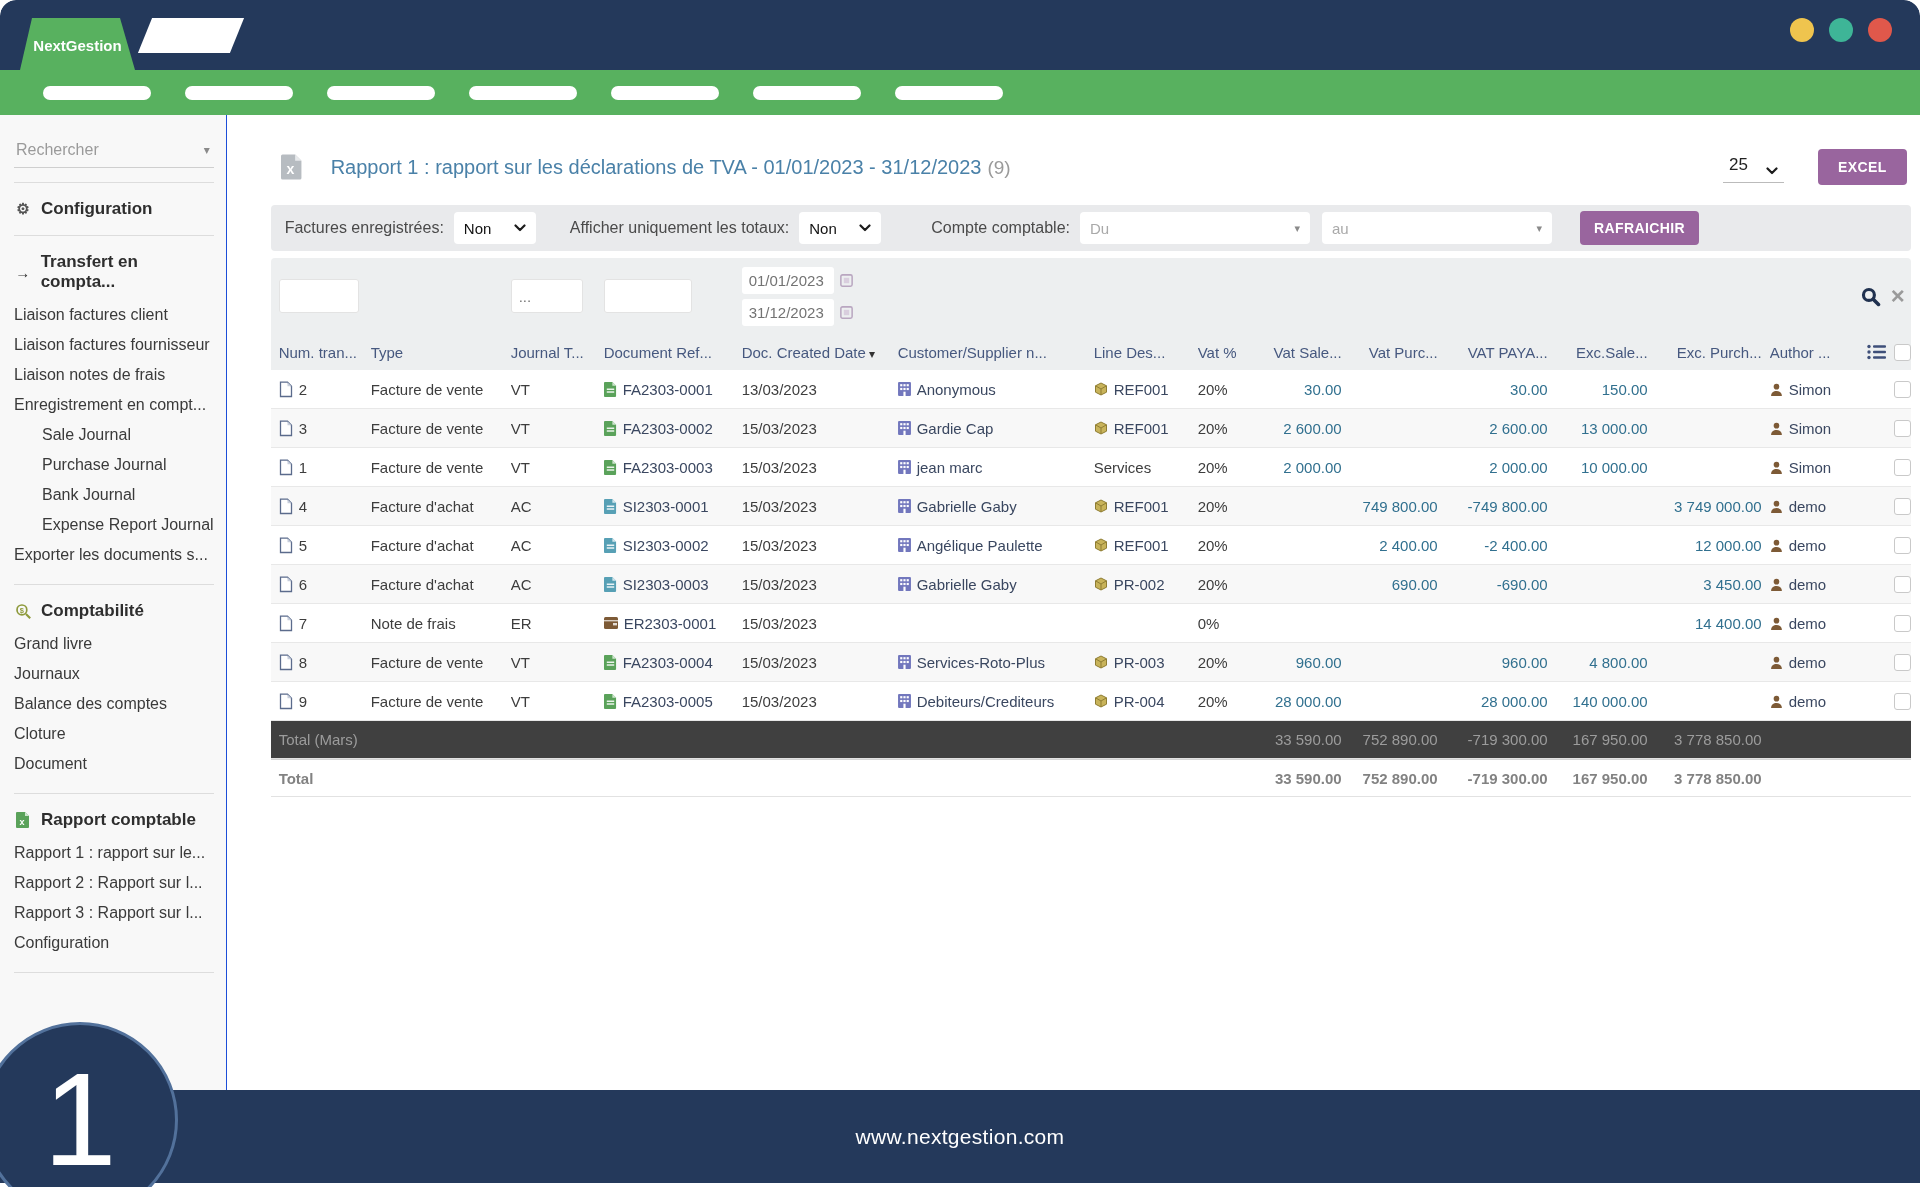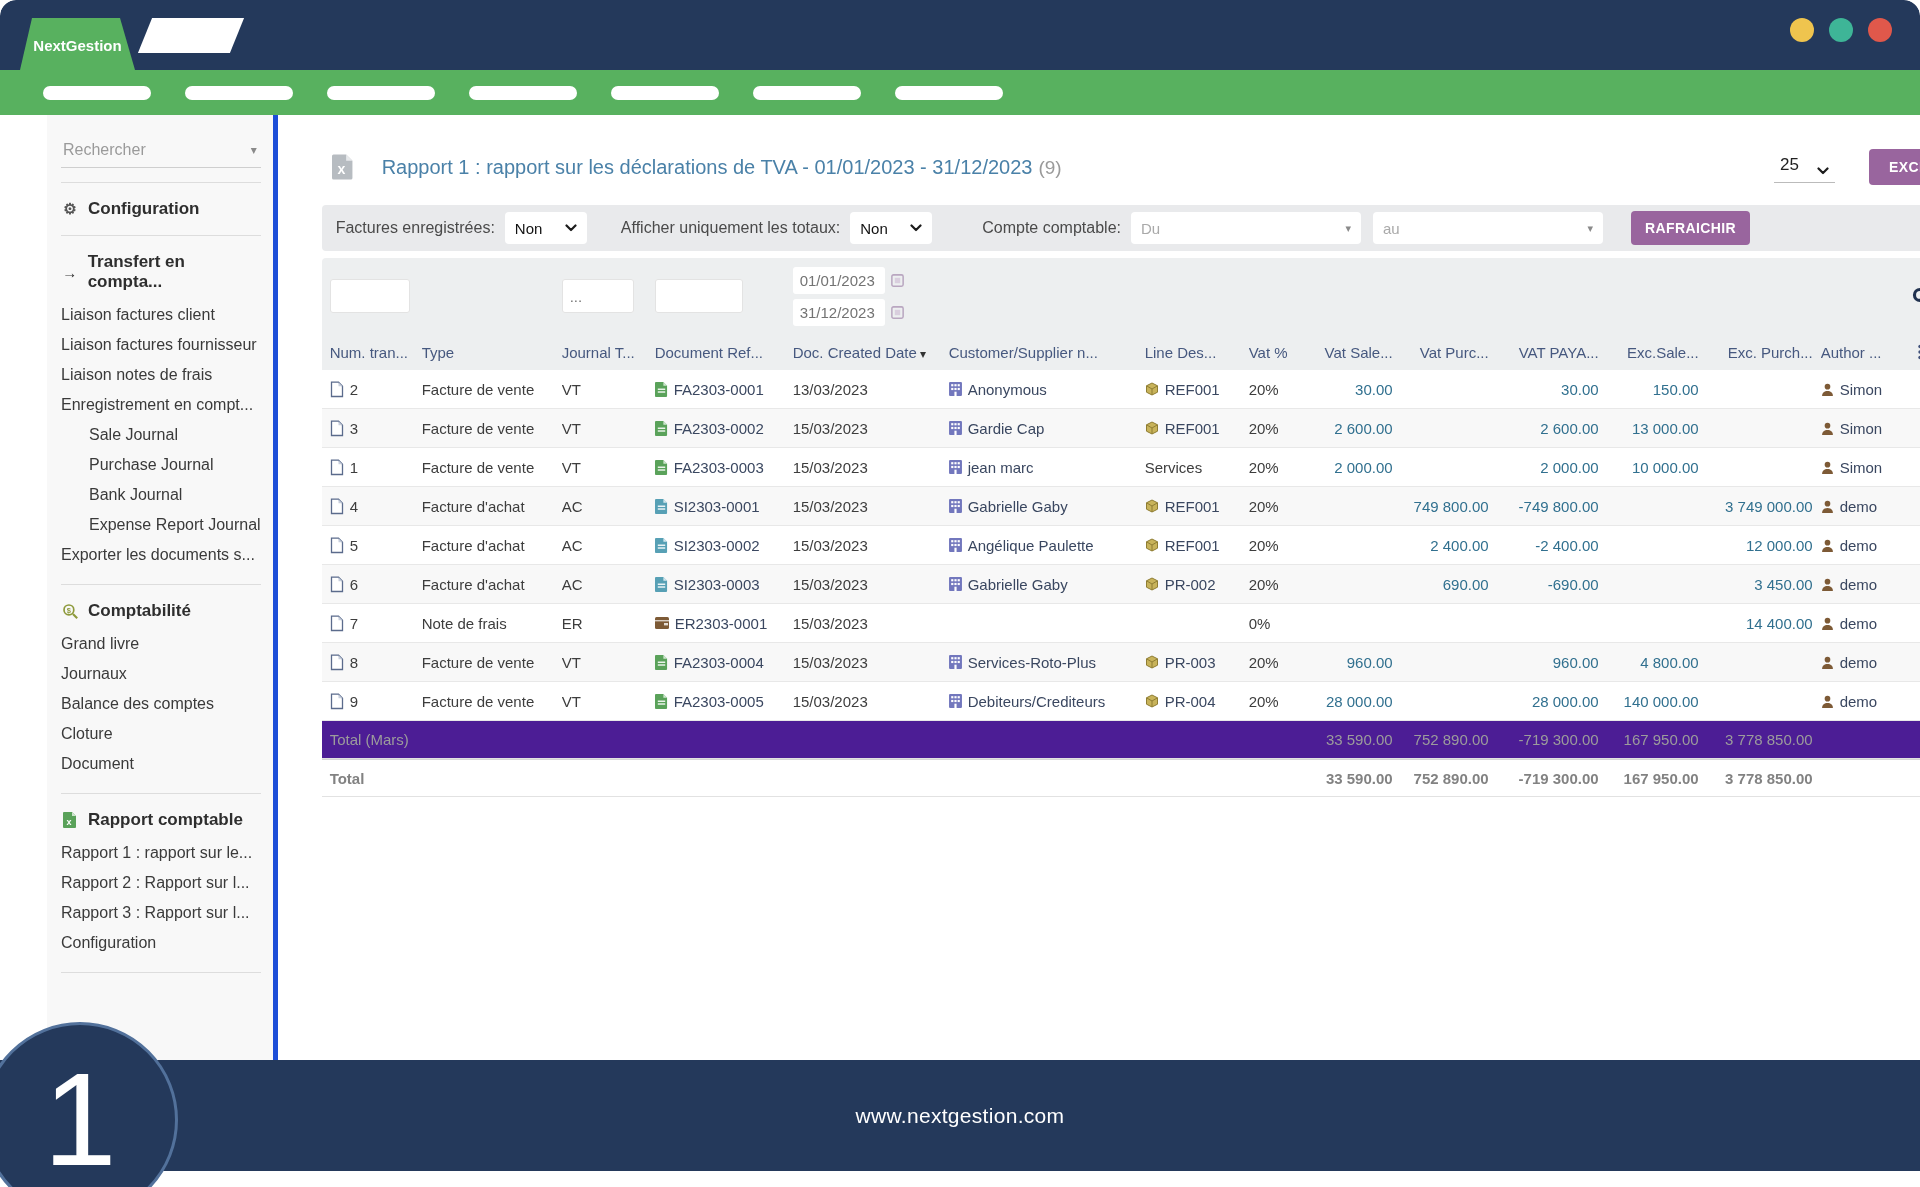--- a/index.html
+++ b/index.html
@@ -14,21 +14,21 @@
   .ghost-tab { position:absolute; left:145px; top:18px; width:92px; height:35px; background:#fff; transform:skewX(-22deg); }
   .traffic { position:absolute; top:18px; right:28px; display:flex; gap:15px; }
   .traffic .dot { width:24px; height:24px; border-radius:50%; }
 
   
   .navbar { height:45px; background:#58b15f; display:flex; align-items:center; padding-left:43px; gap:34px; }
   .nav-pill { width:108px; height:14px; border-radius:7px; background:#fff; }
 
   
   .app-body { display:flex; height:979px; }
-  .sidebar { width:231px; background:#f8f8f8; border-right:5px solid #1d4ed8; padding:20px 12px 0 14px; font-size:16px; color:#3a3a3a;margin-left:47px; }
+  .sidebar { width:231px; background:#f8f8f8; border-right:1px solid #1d4ed8; padding:20px 12px 0 14px; font-size:16px; color:#3a3a3a; }
   .main { flex:1; background:#fff; }
 
   
   .search-box { display:flex; align-items:center; justify-content:space-between; border-bottom:1px solid #cfcfcf; padding:6px 4px 8px 2px; color:#9a9a9a; font-size:16px; cursor:pointer; }
   .search-box .caret { color:#8a8a8a; font-size:12px; }
   .sb-divider { border-top:1px solid #ddd; margin:14px 0; }
   .sb-head { display:flex; align-items:center; gap:9px; font-weight:bold; color:#2e2e2e; font-size:17px; padding:2px 0; cursor:pointer; }
   .sb-head .ico { width:18px; display:inline-flex; justify-content:center; color:#555; font-size:15px; }
   .sb-item { padding:3px 0 3px 0; line-height:24px; cursor:pointer; white-space:nowrap; overflow:hidden; }
   .sb-item.indent { padding-left:28px; }
@@ -76,27 +76,27 @@
   .hicons { display:flex; align-items:center; justify-content:center; }
 
   .body-row { height:39px; border-bottom:1px solid #e8e8e8; color:#3d3d3d; background:#fff; }
   .body-row:nth-child(even) { background:#f8f8f8; }
   .cell { display:flex; align-items:center; gap:6px; white-space:nowrap; overflow:hidden; }
   .cell.num-r { justify-content:flex-end; padding-right:8px; color:#31708f; }
   .cell .dark-link { color:#3a4760; }
   .chk { width:17px; height:17px; border:1.5px solid #c9c9c9; border-radius:3px; background:#fff; cursor:pointer; }
   .cell-check { display:flex; justify-content:center; }
 
-  .totals-row { height:38px; color:#9c9c9c; border-bottom:1px solid #e2e2e2; background:#4c1d95; }
+  .totals-row { height:38px; color:#9c9c9c; border-bottom:1px solid #e2e2e2; background:#404040; }
   .totals-row.grand { color:#828282; font-weight:bold; background:#fff; border-top:1px solid #d5d5d5; }
   .totals-label { grid-column:1 / 9; padding-left:8px; }
   .totals-row .tnum { text-align:right; padding-right:8px; }
 
   
-  .footer { position:absolute; left:0; bottom:16px; width:100%; height:111px; background:#24395b; display:flex; align-items:center; justify-content:center; }
+  .footer { position:absolute; left:0; bottom:4px; width:100%; height:93px; background:#24395b; display:flex; align-items:center; justify-content:center; }
   .footer-url { color:#fff; font-size:21px; letter-spacing:.3px; }
   .badge-circle { position:absolute; left:-18px; top:1022px; width:196px; height:196px; border-radius:50%; background:#24395b; border:3px solid #52719b; display:flex; align-items:center; justify-content:center; z-index:5; }
   .badge-circle span { color:#fff; font-size:132px; font-weight:200; line-height:1; }
 
   .ico-inline { display:inline-flex; align-items:center; }
 </style>
 </head>
 <body>
 
 <div class="window">

